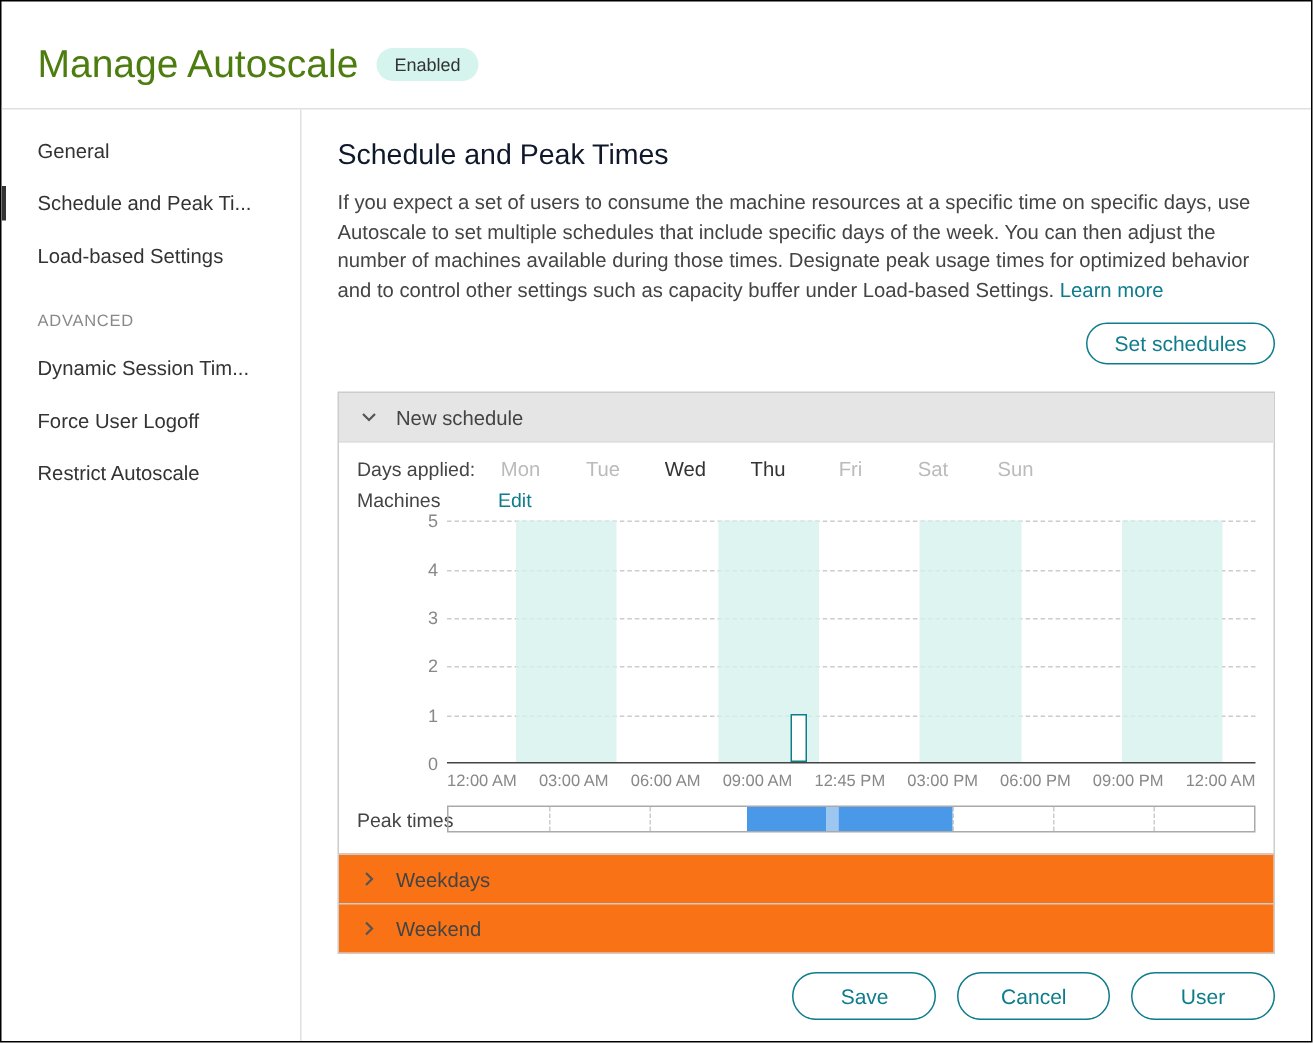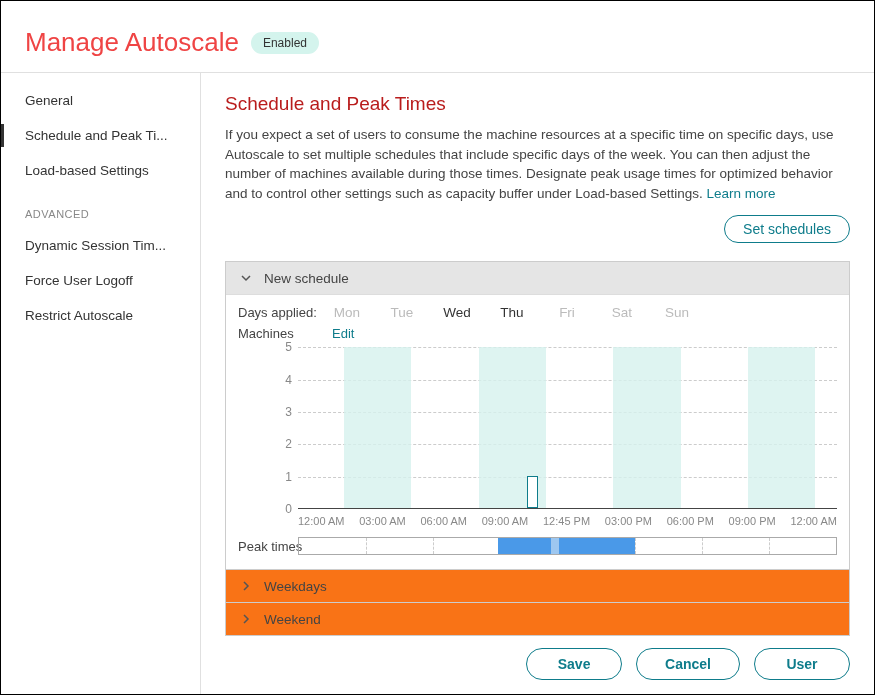--- a/index.html
+++ b/index.html
@@ -14,21 +14,21 @@
     position: relative;
   }
   .header {
     display: flex;
     align-items: center;
     padding: 26px 24px 14px 24px;
   }
   .page-title {
     font-size: 26px;
     font-weight: 400;
-    color: #ef4444;
+    color: #4d7c0f;
   }
   .status-badge {
     display: inline-flex;
     align-items: center;
     background: #d4f4ed;
     color: #333;
     font-size: 12px;
     padding: 4px 12px;
     border-radius: 14px;
     margin-left: 12px;
@@ -74,21 +74,21 @@
   }
   .main {
     flex: 1;
     padding: 20px 24px 0 24px;
     overflow: hidden;
     position: relative;
   }
   .section-title {
     font-size: 19px;
     font-weight: 400;
-    color: #b91c1c;
+    color: #0f172a;
     margin-bottom: 10px;
   }
   .section-desc {
     font-size: 13.5px;
     line-height: 1.45;
     color: #444;
     margin-bottom: 12px;
   }
   .link { color: #0e7c8b; cursor: pointer; }
   .actions-right {
@@ -235,21 +235,20 @@
   }
   .btn-footer {
     border: 1px solid #0e7c8b;
     color: #0e7c8b;
     background: #fff;
     padding: 7px 28px;
     border-radius: 20px;
     font-size: 14px;
     cursor: pointer;
     min-width: 96px;
-    font-weight: bold;
   }
 </style>
 </head>
 <body>
 
 <div class="header">
   <span class="page-title">Manage Autoscale</span>
   <span class="status-badge">Enabled</span>
 </div>
 <hr class="divider">

